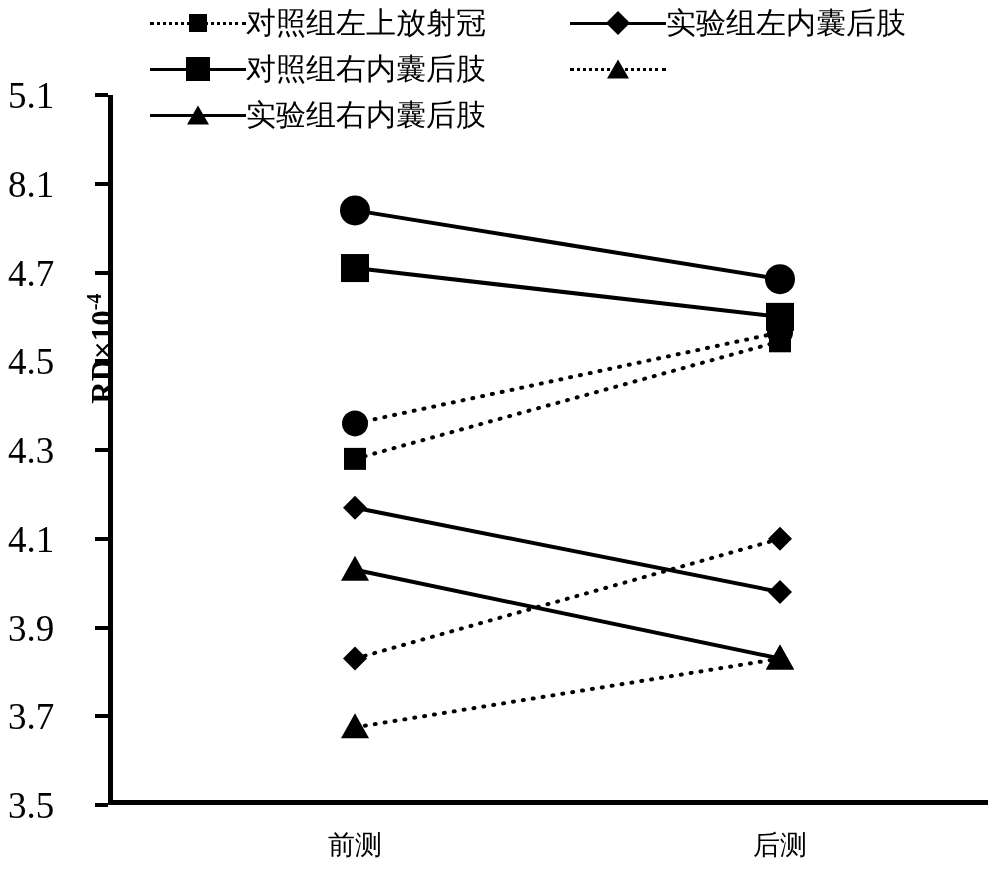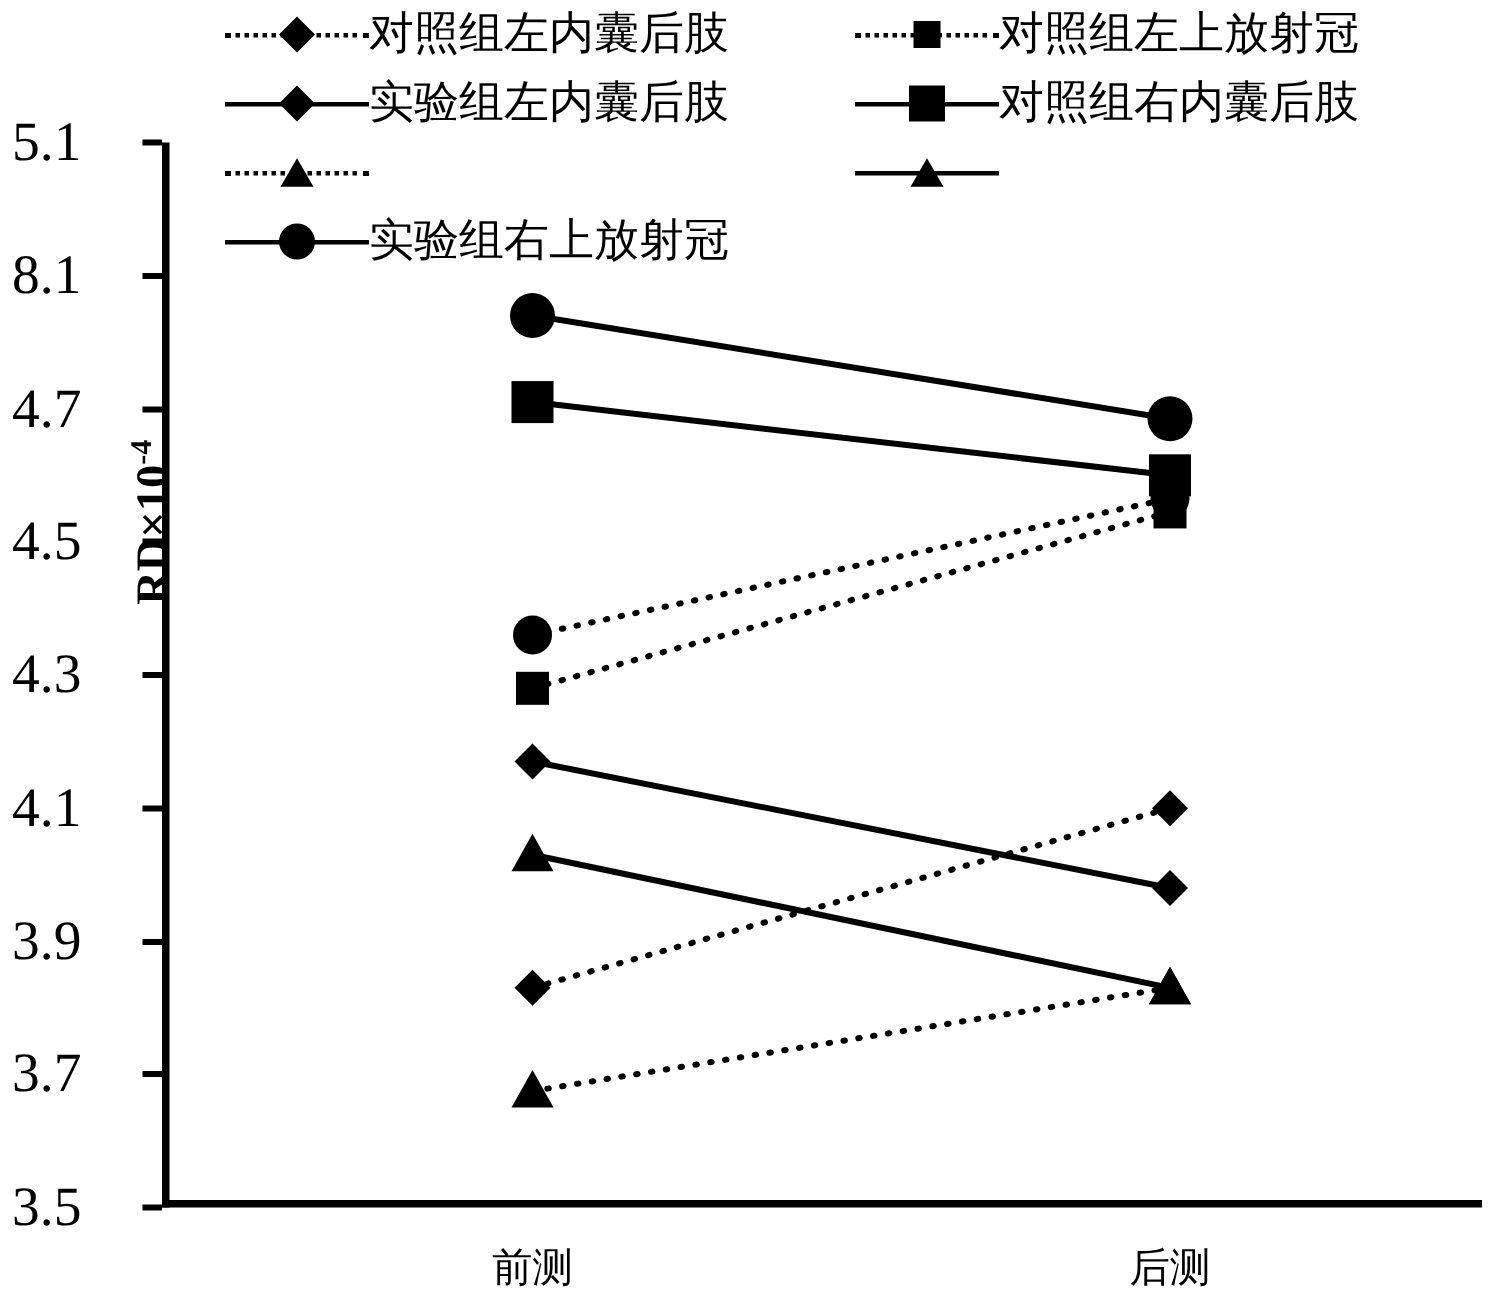--- a/index.html
+++ b/index.html
@@ -143,27 +143,20 @@
 </style>
 </head>
 <body>
 
 <div id="root">
 
   <div class="legend">
     <div class="legend-item">
       <span class="legend-key">
         <span class="legend-line dotted"></span>
-        <span class="legend-marker m-diamond"></span>
-      </span>
-      <span class="legend-label">对照组左内囊后肢</span>
-    </div>
-    <div class="legend-item">
-      <span class="legend-key">
-        <span class="legend-line dotted"></span>
         <span class="legend-marker m-square-small"></span>
       </span>
       <span class="legend-label">对照组左上放射冠</span>
     </div>
 
     <div class="legend-item">
       <span class="legend-key">
         <span class="legend-line solid"></span>
         <span class="legend-marker m-diamond"></span>
       </span>
@@ -182,27 +175,21 @@
         <span class="legend-line dotted"></span>
         <span class="legend-marker m-tri"></span>
       </span>
     </div>
 
     <div class="legend-item">
       <span class="legend-key">
         <span class="legend-line solid"></span>
         <span class="legend-marker m-tri"></span>
       </span>
-    </div>
-    <div class="legend-item">
-      <span class="legend-key">
-        <span class="legend-line solid"></span>
-        <span class="legend-marker m-circle-big"></span>
-      </span>
-      <span class="legend-label">实验组右上放射冠</span>
+      <span class="legend-label">实验组右内囊后肢</span>
     </div>
   </div>
 
   <div class="ylabel">
     <span>RD×10</span><sup>-4</sup>
   </div>
 
   <div class="plot">
     <div class="axis-left"></div>
     <div class="axis-bottom"></div>

